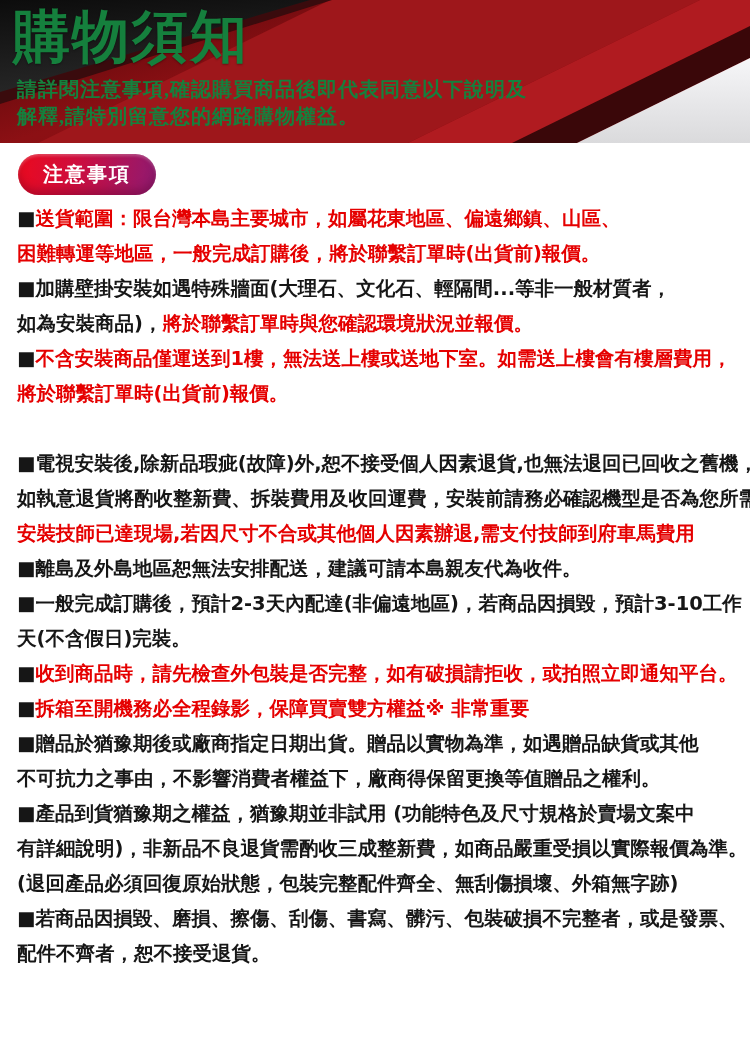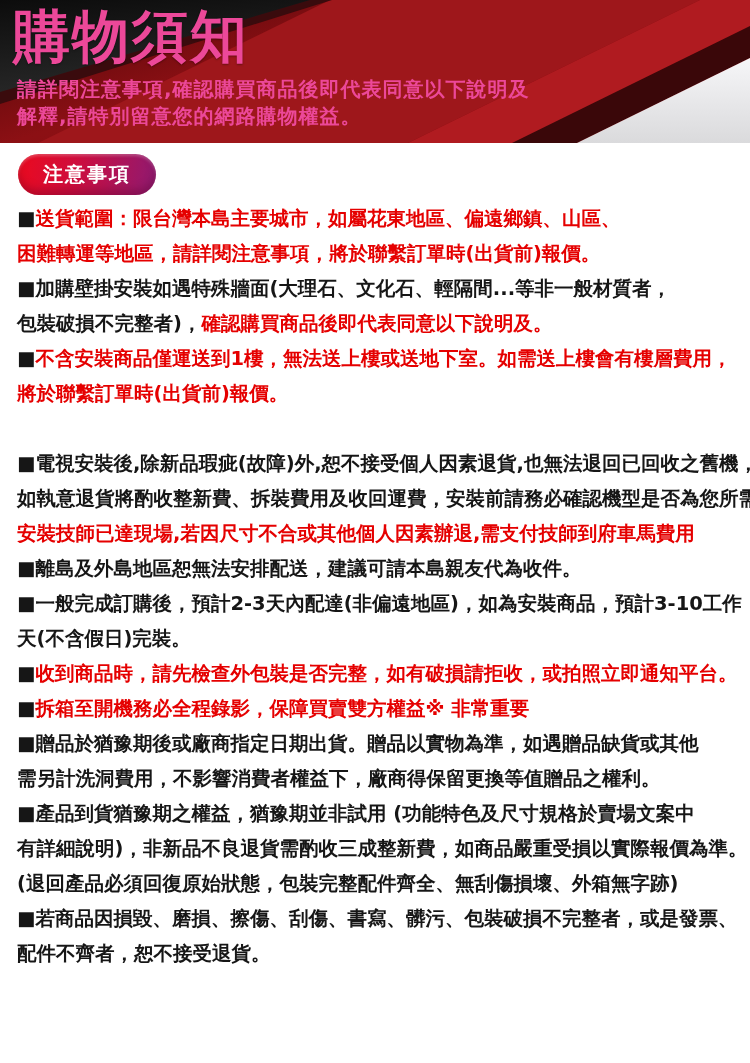--- a/index.html
+++ b/index.html
@@ -20,22 +20,23 @@
     width:750px;height:143px;
     overflow:hidden;
   }
   .banner-bg{
     position:absolute;left:0;top:0;width:100%;height:100%;
     display:block;
   }
   .banner-content{
     position:relative;
     z-index:1;
-    color:#ec4899;
+    color:#15803d;
     padding:6px 12px 0 13px;
+    font-family:Liberation Serif, serif;
   }
   .banner-title{
     margin:0;
     font-size:57px;
     line-height:1.08;
     font-weight:bold;
     letter-spacing:2px;
     text-shadow:0 1px 2px rgba(0,0,0,.35);
   }
   .banner-sub{
@@ -108,36 +109,36 @@
     <div class="banner-content">
       <h1 class="banner-title">購物須知</h1>
       <p class="banner-sub"><span>請詳閱注意事項,確認購買商品後即代表同意以下說明及</span><br><span>解釋,請特別留意您的網路購物權益。</span></p>
     </div>
   </header>
 
   <main>
     <div class="badge">注意事項</div>
     <div class="notice-list" id="notice-list">
         <div class="notice-line"><span class="seg-k">■</span><span class="seg-r">送貨範圍：限台灣本島主要城市，如屬花東地區、偏遠鄉鎮、山區、</span></div>
-        <div class="notice-line"><span class="seg-r">困難轉運等地區，請詳閱注意事項，將於聯繫訂單時(出貨前)報價。</span></div>
+        <div class="notice-line"><span class="seg-r">困難轉運等地區，一般完成訂購後，將於聯繫訂單時(出貨前)報價。</span></div>
         <div class="notice-line"><span class="seg-k">■</span><span class="seg-k">加購壁掛安裝如遇特殊牆面(大理石、文化石、輕隔間...等非一般材質者，</span></div>
-        <div class="notice-line"><span class="seg-k">包裝破損不完整者)，</span><span class="seg-r">確認購買商品後即代表同意以下說明及。</span></div>
+        <div class="notice-line"><span class="seg-k">如為安裝商品)，</span><span class="seg-r">將於聯繫訂單時與您確認環境狀況並報價。</span></div>
         <div class="notice-line"><span class="seg-k">■</span><span class="seg-r">不含安裝商品僅運送到1樓，無法送上樓或送地下室。如需送上樓會有樓層費用，</span></div>
         <div class="notice-line"><span class="seg-r">將於聯繫訂單時(出貨前)報價。</span></div>
         <div class="notice-spacer"></div>
         <div class="notice-line"><span class="seg-k">■</span><span class="seg-k">電視安裝後,除新品瑕疵(故障)外,恕不接受個人因素退貨,也無法退回已回收之舊機，</span></div>
         <div class="notice-line"><span class="seg-k">如執意退貨將酌收整新費、拆裝費用及收回運費，安裝前請務必確認機型是否為您所需。</span></div>
         <div class="notice-line"><span class="seg-r">安裝技師已達現場,若因尺寸不合或其他個人因素辦退,需支付技師到府車馬費用</span></div>
         <div class="notice-line"><span class="seg-k">■</span><span class="seg-k">離島及外島地區恕無法安排配送，建議可請本島親友代為收件。</span></div>
-        <div class="notice-line"><span class="seg-k">■</span><span class="seg-k">一般完成訂購後，預計2-3天內配達(非偏遠地區)，如為安裝商品，預計3-10工作</span></div>
+        <div class="notice-line"><span class="seg-k">■</span><span class="seg-k">一般完成訂購後，預計2-3天內配達(非偏遠地區)，若商品因損毀，預計3-10工作</span></div>
         <div class="notice-line"><span class="seg-k">天(不含假日)完裝。</span></div>
         <div class="notice-line"><span class="seg-k">■</span><span class="seg-r">收到商品時，請先檢查外包裝是否完整，如有破損請拒收，或拍照立即通知平台。</span></div>
         <div class="notice-line"><span class="seg-k">■</span><span class="seg-r">拆箱至開機務必全程錄影，保障買賣雙方權益※ 非常重要</span></div>
         <div class="notice-line"><span class="seg-k">■</span><span class="seg-k">贈品於猶豫期後或廠商指定日期出貨。贈品以實物為準，如遇贈品缺貨或其他</span></div>
-        <div class="notice-line"><span class="seg-k">需另計洗洞費用，不影響消費者權益下，廠商得保留更換等值贈品之權利。</span></div>
+        <div class="notice-line"><span class="seg-k">不可抗力之事由，不影響消費者權益下，廠商得保留更換等值贈品之權利。</span></div>
         <div class="notice-line"><span class="seg-k">■</span><span class="seg-k">產品到貨猶豫期之權益，猶豫期並非試用 (功能特色及尺寸規格於賣場文案中</span></div>
         <div class="notice-line"><span class="seg-k">有詳細說明)，非新品不良退貨需酌收三成整新費，如商品嚴重受損以實際報價為準。</span></div>
         <div class="notice-line"><span class="seg-k">(退回產品必須回復原始狀態，包裝完整配件齊全、無刮傷損壞、外箱無字跡)</span></div>
         <div class="notice-line"><span class="seg-k">■</span><span class="seg-k">若商品因損毀、磨損、擦傷、刮傷、書寫、髒污、包裝破損不完整者，或是發票、</span></div>
         <div class="notice-line"><span class="seg-k">配件不齊者，恕不接受退貨。</span></div>
       </div>
   </main>
 
 </div>
 

